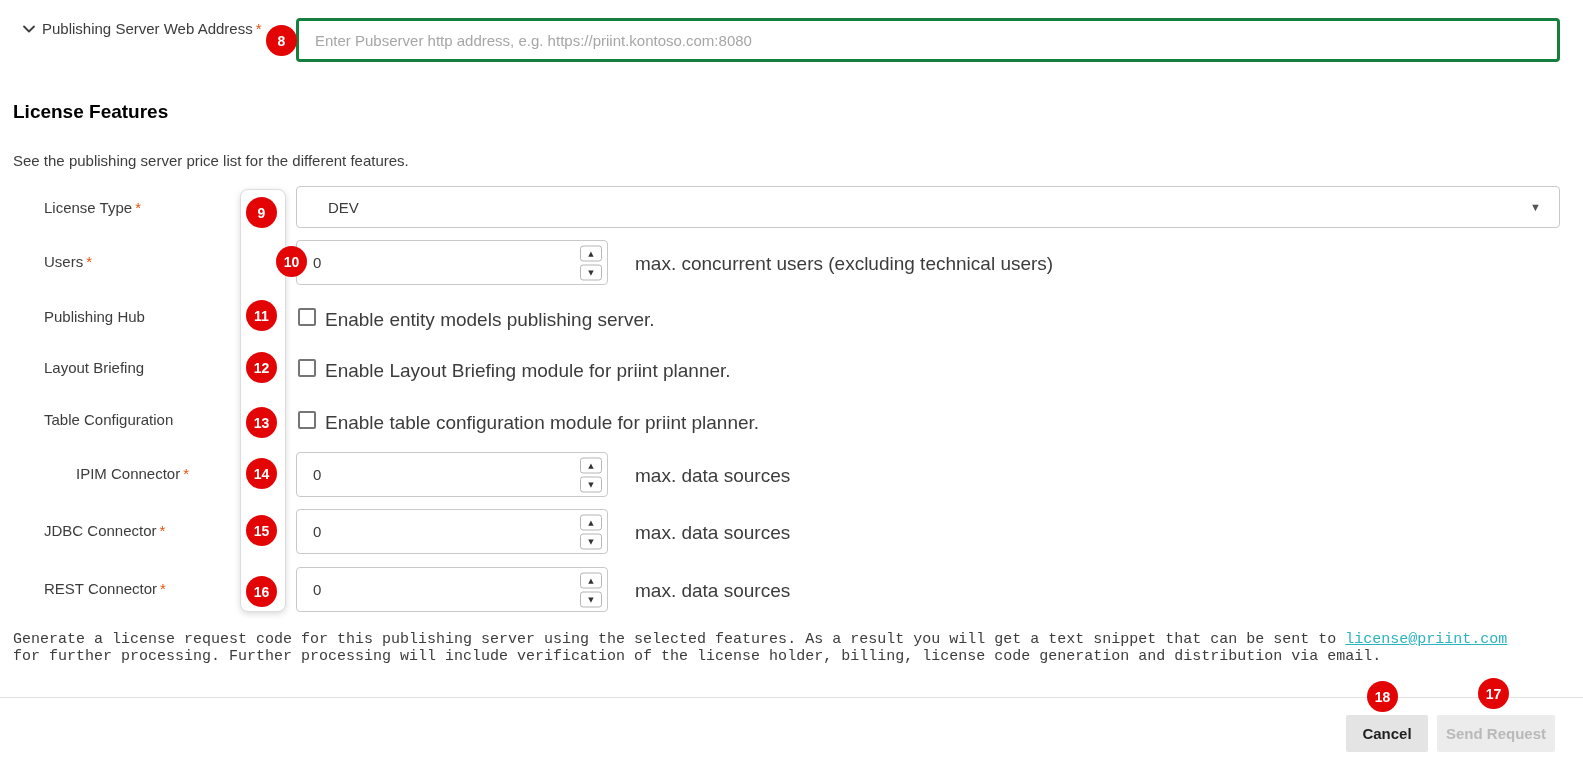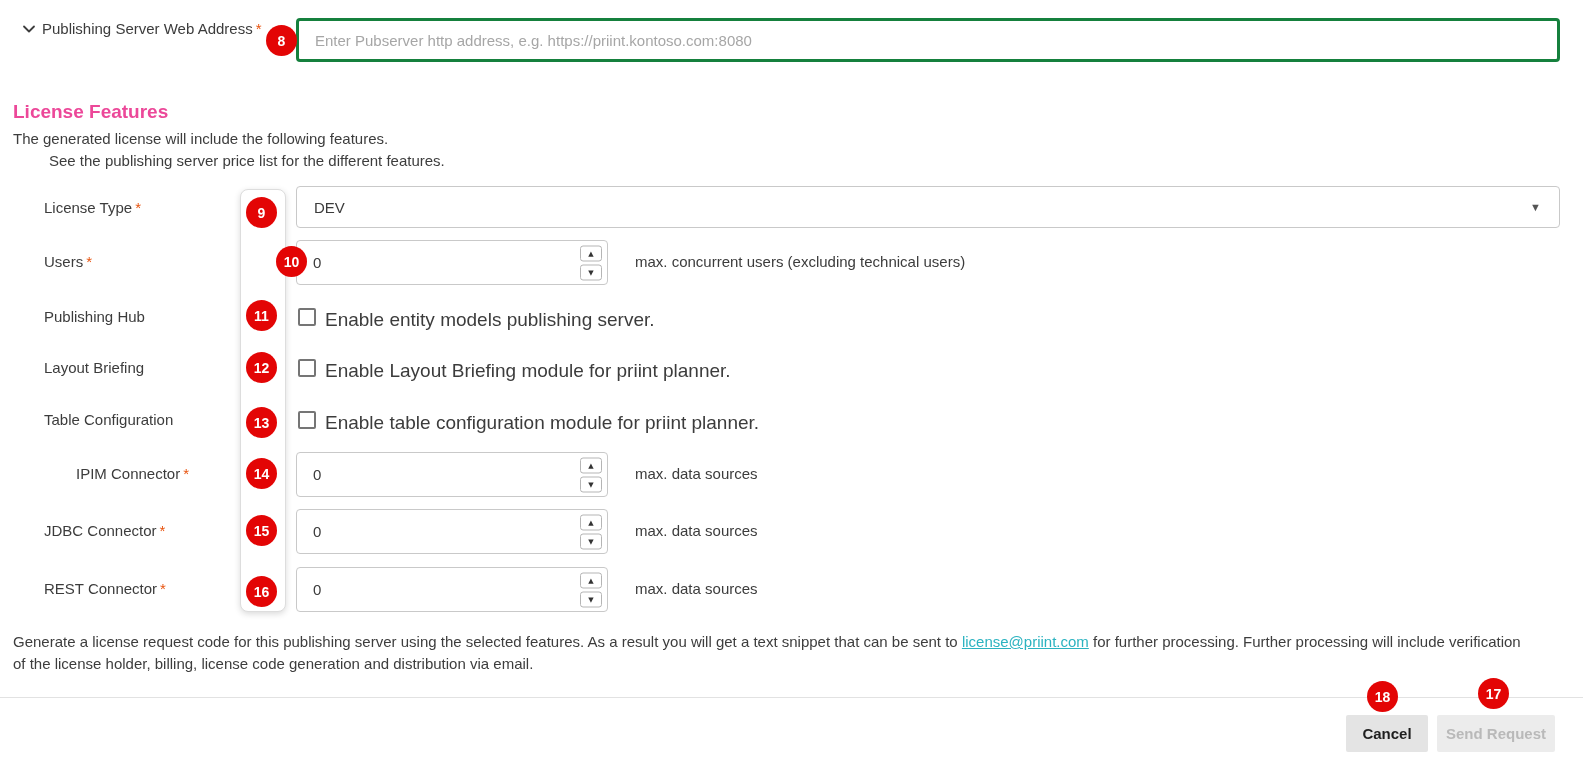--- a/index.html
+++ b/index.html
@@ -15,64 +15,64 @@
   .chevron { position:absolute; left:21px; top:21px; width:16px; height:16px; }
   .wa-label { left:42px; top:20px; font-size:15px; }
   .text-input {
     position:absolute; left:296px; top:18px; width:1264px; height:44px;
     border:3px solid #15803d; border-radius:4px; padding:0 16px;
     font-family:"Liberation Sans", sans-serif; font-size:15px; color:#3b3b3b; outline:none;
   }
   .text-input::placeholder { color:#a6a6a6; }
 
   
-  .section-title { position:absolute; left:13px; top:101px; font-size:19px; font-weight:bold; color:#ec4899; }
+  .section-title { position:absolute; left:13px; top:101px; font-size:19px; font-weight:bold; color:#000000; }
   .section-desc { position:absolute; left:13px; font-size:15px; color:#3d3d3d; }
 
   
   .badge {
     position:absolute; width:31px; height:31px; border-radius:50%;
     background:#e30505; color:#fff; font-size:14px; font-weight:bold;
     display:flex; align-items:center; justify-content:center; z-index:5;
   }
   .badge-rail {
     position:absolute; left:240px; top:189px; width:46px; height:423px;
     background:#fff; border:1px solid #ddd; border-radius:8px;
     box-shadow:0 2px 6px rgba(0,0,0,0.15); z-index:4;
   }
 
   
   .select-box {
     position:absolute; left:296px; top:186px; width:1264px; height:42px;
     border:1px solid #c9c9c9; border-radius:4px; background:#fff;
-    display:flex; align-items:center; padding:0 17px; font-size:15px; color:#3b3b3b; cursor:pointer;
+    display:flex; align-items:center; padding:0 31px; font-size:15px; color:#3b3b3b; cursor:pointer;
   }
   .select-arrow { position:absolute; right:18px; top:50%; transform:translateY(-50%); font-size:11px; color:#555; }
 
   .num-input-wrap { position:absolute; left:296px; width:312px; height:45px; }
   .num-input {
     width:100%; height:100%; border:1px solid #c9c9c9; border-radius:4px; padding:0 40px 0 16px;
     font-family:"Liberation Sans", sans-serif; font-size:15px; color:#3b3b3b; outline:none;
   }
   .spinner { position:absolute; right:6px; top:50%; transform:translateY(-50%); display:flex; flex-direction:column; gap:3px; }
   .spin-btn {
     width:22px; height:16px; border:1px solid #b5b5b5; border-radius:3px; background:#fff;
     font-size:7px; color:#333; display:flex; align-items:center; justify-content:center; cursor:pointer;
     font-family:"DejaVu Sans", sans-serif;
   }
 
   .checkbox {
     position:absolute; left:298px; width:18px; height:18px;
     border:2px solid #757575; border-radius:2px; background:#fff; cursor:pointer;
   }
   .cb-text { position:absolute; left:325px; font-size:19px; color:#3c3c3c; white-space:nowrap; }
-  .suffix { position:absolute; left:635px; font-size:15px; color:#3c3c3c; white-space:nowrap; }
+  .suffix { position:absolute; left:635px; font-size:19px; color:#3c3c3c; white-space:nowrap; }
 
   
-  .footer-text { position:absolute; left:13px; top:631px; width:1515px; font-size:15px; line-height:22px; color:#3d3d3d; }
+  .footer-text { position:absolute; left:13px; top:631px; width:1515px; font-size:15px; line-height:17px; color:#3d3d3d;font-family:Liberation Mono, monospace; }
   .footer-text a { color:#2bb3c0; text-decoration:underline; cursor:pointer; }
   .divider { position:absolute; left:0; top:697px; width:1583px; height:1px; background:#e2e2e2; }
 
   .btn {
     position:absolute; top:715px; height:37px; border:none; border-radius:2px;
     font-family:"Liberation Sans", sans-serif; font-size:15px; font-weight:bold; cursor:pointer;
     display:flex; align-items:center; justify-content:center;
   }
   .btn-cancel { left:1346px; width:82px; background:#e4e4e4; color:#1f1f1f; }
   .btn-send { left:1437px; width:118px; background:#ececec; color:#b9b9b9; cursor:default; }
@@ -85,22 +85,21 @@
   <svg class="chevron" viewBox="0 0 16 16">
     <path d="M3 5.5 L8 10.5 L13 5.5" fill="none" stroke="#3d3d3d" stroke-width="1.8" stroke-linecap="round" stroke-linejoin="round"></path>
   </svg>
   <div class="lbl wa-label">
     <span>Publishing Server Web Address</span><span class="req">*</span>
   </div>
   <div class="badge" style="left:266px;top:25px;">8</div>
   <input class="text-input" type="text" placeholder="Enter Pubserver http address, e.g. https://priint.kontoso.com:8080" style="">
 
   <div class="section-title">License Features</div>
-  <div class="section-desc" style="top:130px;">The generated license will include the following features.</div>
-  <div class="section-desc" style="top:152px;margin-left:36px;">See the publishing server price list for the different features.</div>
+  <div class="section-desc" style="top:152px;">See the publishing server price list for the different features.</div>
 
   <div class="badge-rail"></div>
 
   <div class="lbl" style="left:44px;top:199px;">
     <span>License Type</span><span class="req">*</span>
   </div>
   <div class="badge" style="left:246px;top:197px;">9</div>
   <div class="select-box">
     <span>DEV</span>
     <span class="select-arrow">▼</span>

